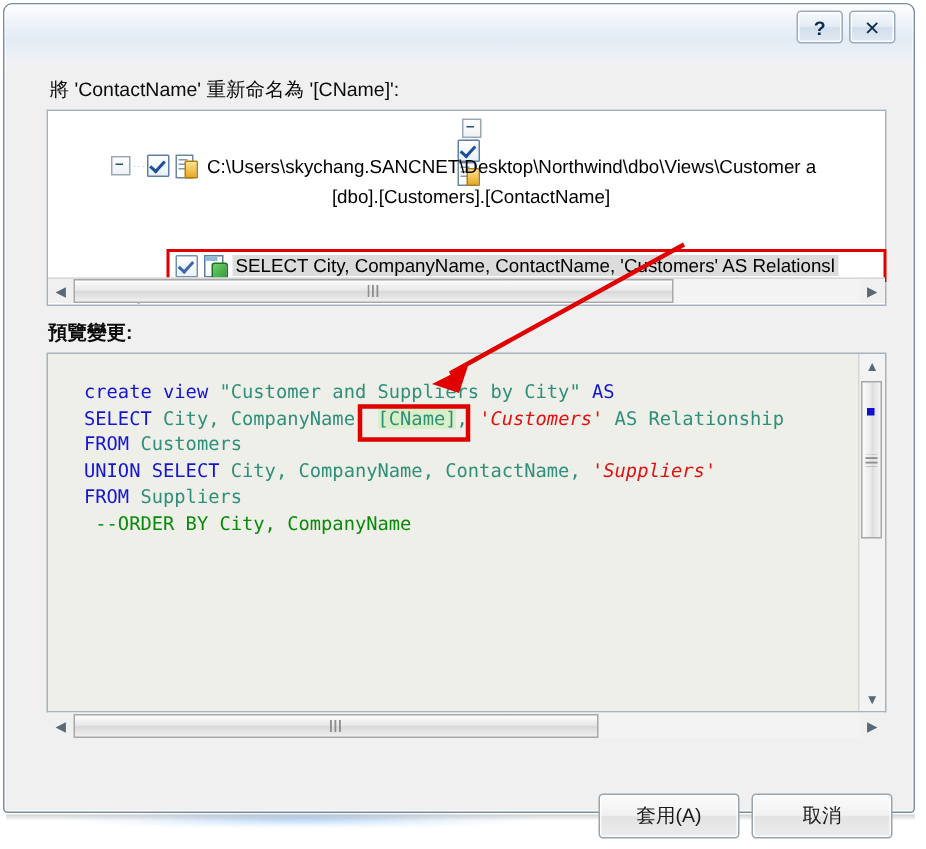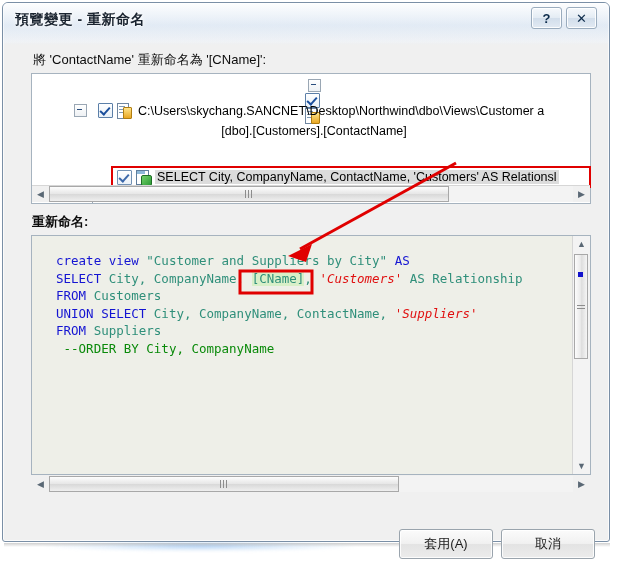--- a/index.html
+++ b/index.html
@@ -301,21 +301,20 @@
 <body>
 
 <div id="desktop">
 
   <div id="glow"></div>
   <div id="shadowline"></div>
 
   <div id="window">
 
     <div id="titlebar">
-      <div id="title-text">預覽變更 - 重新命名</div>
       <div class="cap-btn" id="help-btn">
         <span class="cap-glyph">?</span>
       </div>
       <div class="cap-btn" id="close-btn">
         <span class="cap-glyph">✕</span>
       </div>
     </div>
 
     <div id="content">
 
@@ -364,21 +363,21 @@
       <div id="tree-hsb">
         <div class="sb-arrow">◀</div>
         <div class="sb-track">
           <div class="sb-thumb" style="left:0; width:400px;">
             <span class="grip"></span>
           </div>
         </div>
         <div class="sb-arrow">▶</div>
       </div>
 
-      <div id="preview-label">重新命名:</div>
+      <div id="preview-label">預覽變更:</div>
 
       <div id="code-panel">
         <div id="code"><div><span class="kw">create view </span><span class="id">"Customer and Suppliers by City"</span><span class="kw"> AS</span></div><div><span class="kw">SELECT</span><span class="id"> City, CompanyName, </span><span class="id hl">[CName]</span><span class="id">, </span><span class="lit">'Customers'</span><span class="id"> AS Relationship</span></div><div><span class="kw">FROM</span><span class="id"> Customers</span></div><div><span class="kw">UNION SELECT</span><span class="id"> City, CompanyName, ContactName, </span><span class="lit">'Suppliers'</span></div><div><span class="kw">FROM</span><span class="id"> Suppliers</span></div><div><span class="cmt"> --ORDER BY City, CompanyName</span></div></div>
 
         <div id="code-vsb">
           <div class="vtop">▲</div>
           <div id="code-vthumb">
             <span class="vgrip"></span>
           </div>
           <div id="code-marker"></div>

